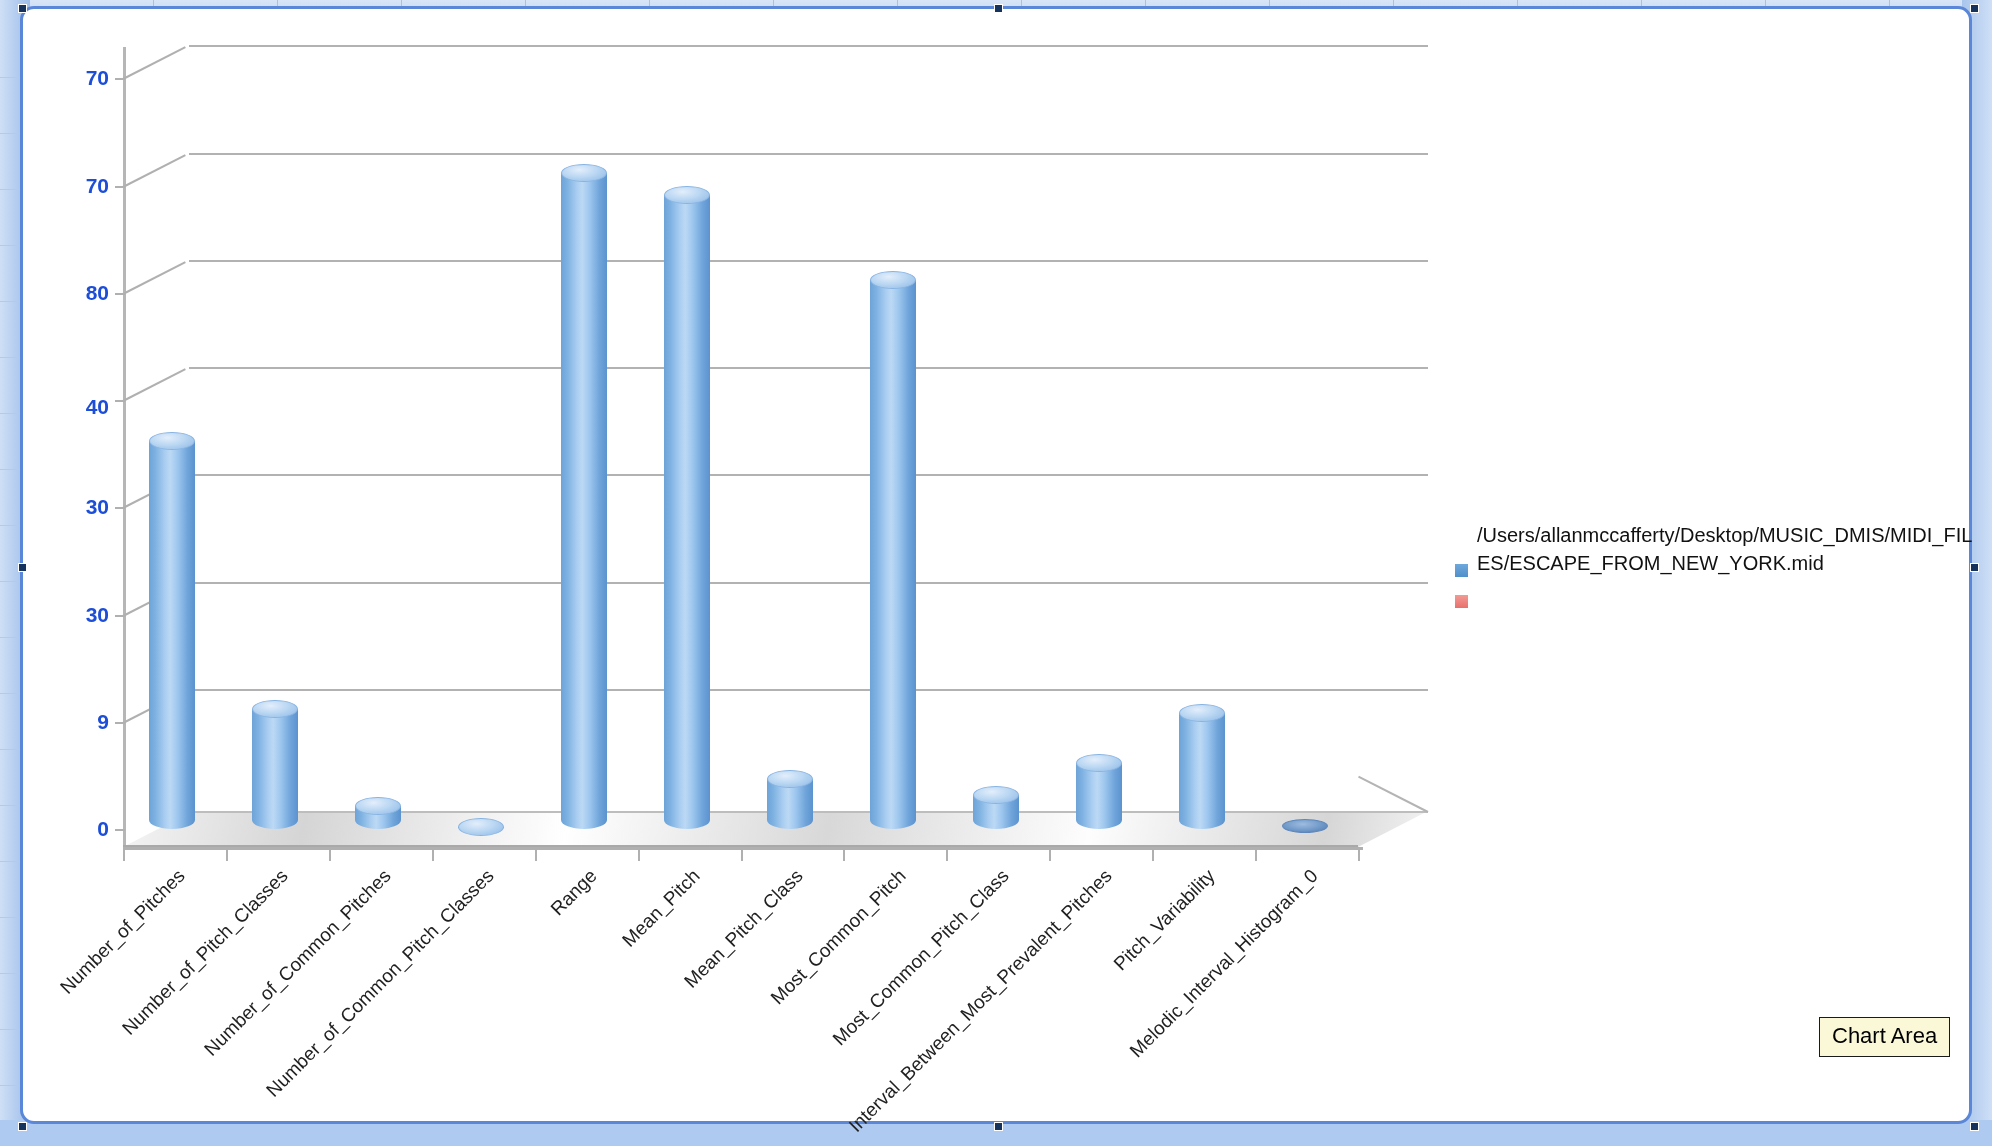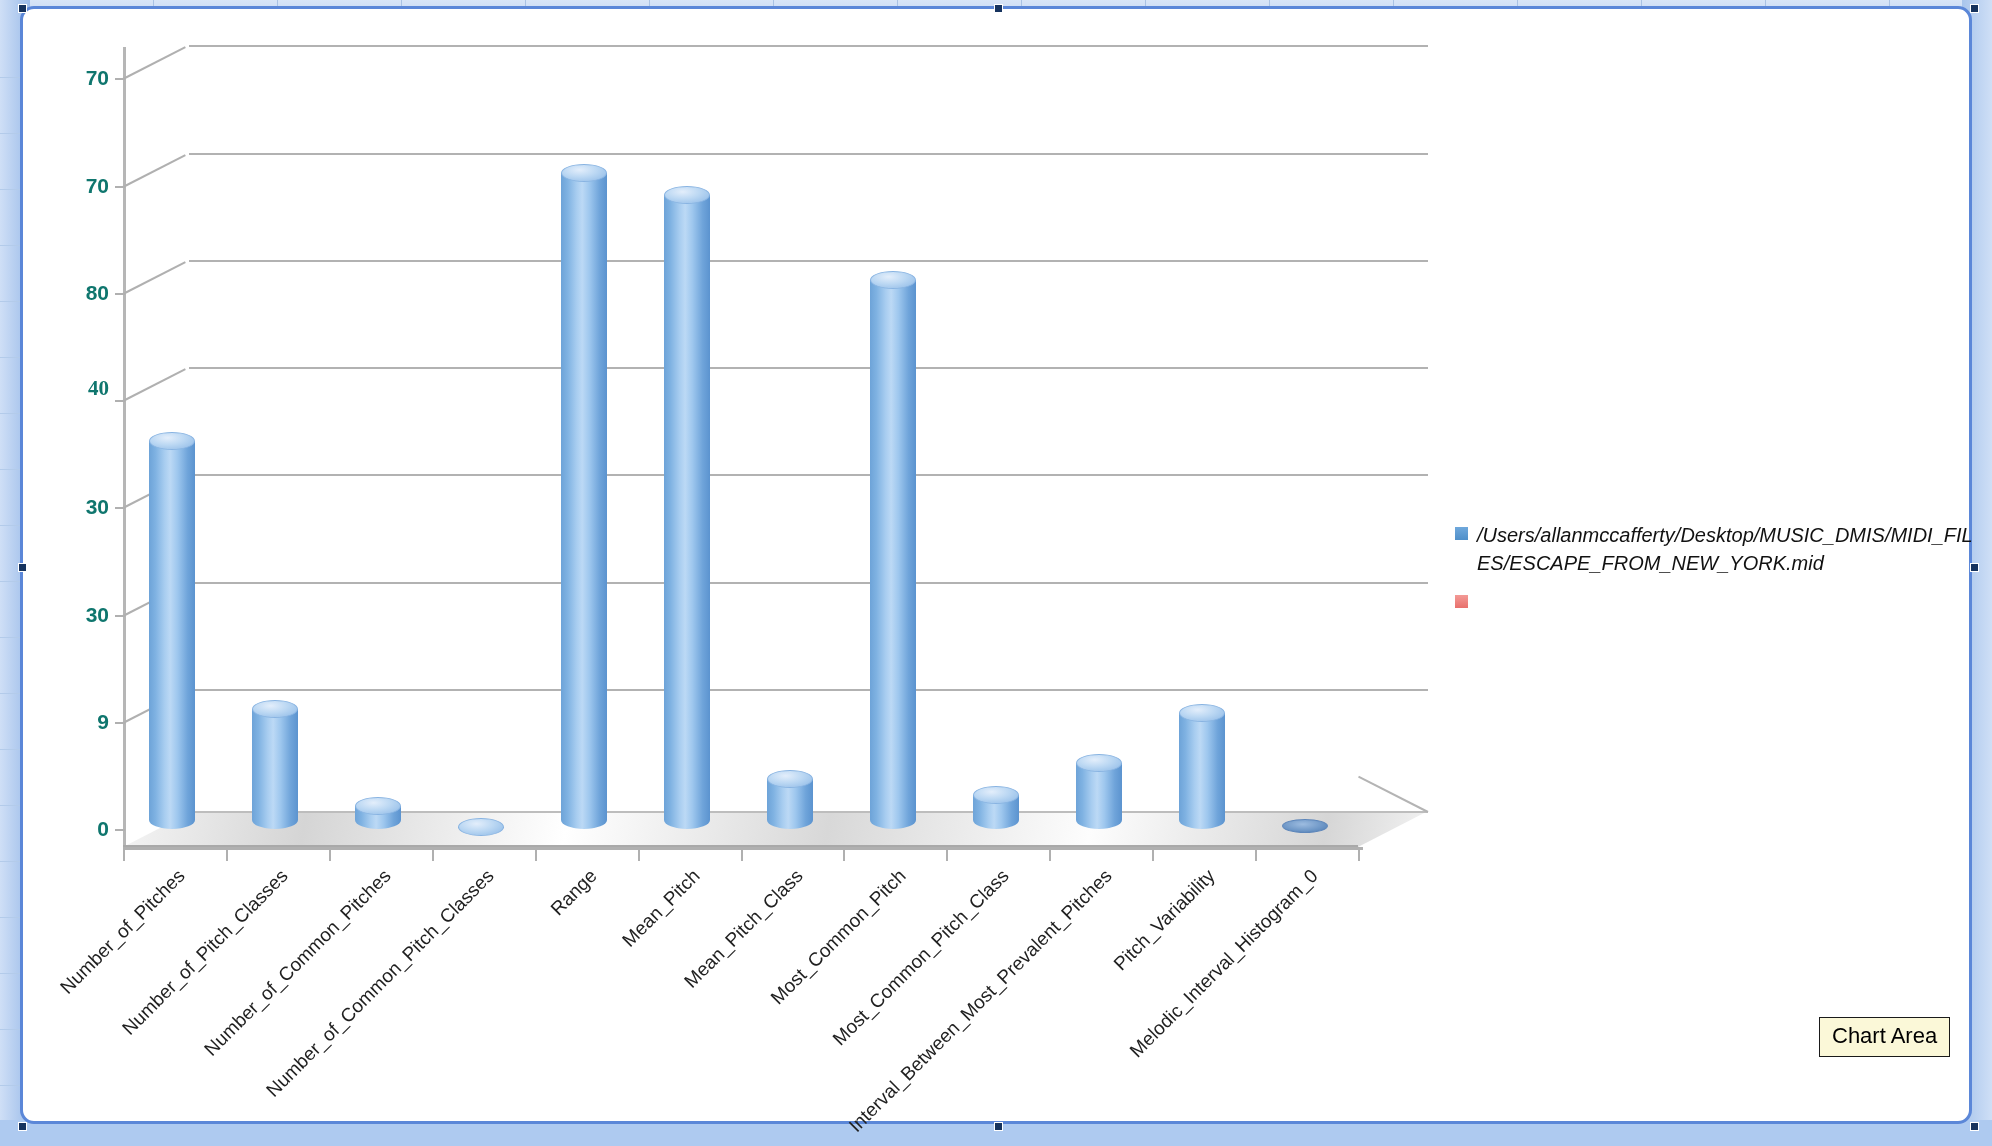--- a/index.html
+++ b/index.html
@@ -86,21 +86,21 @@
     border-left: 3px solid #b6b6b6;
   }
   .ytick {
     position: absolute; left: -8px; width: 10px; height: 0;
     border-top: 2px solid #b0b0b0;
   }
   .ylabel {
     position: absolute;
     right: 100%; margin-right: 14px;
     transform: translateY(-50%);
-    font-size: 21px; font-weight: bold; color: #0f766e;
+    font-size: 21px; font-weight: bold; color: #1d4ed8;
     white-space: nowrap;
   }
 
   
   #floor {
     position: absolute;
     left: 0; bottom: 0;
     width: 1305px; height: 36px;
   }
   #floor .slab {
@@ -174,21 +174,21 @@
     direction: ltr;
   }
   .xlabel span { display: inline-block; transform: translateX(-100%) translateY(0); }
 
   
   #legend {
     position: absolute;
     left: 1432px; top: 512px;
     width: 520px;
   }
-  #legend .entry { display: flex; align-items: flex-start; margin-bottom: 12px; font-style: italic; }
+  #legend .entry { display: flex; align-items: flex-end; margin-bottom: 12px; }
   #legend .swatch {
     flex: 0 0 auto;
     width: 13px; height: 13px;
     margin-top: 6px; margin-right: 9px;
   }
   #legend .swatch.blue { background: linear-gradient(180deg,#6fa8dc 0%,#4f8fc9 100%); }
   #legend .swatch.red  { background: linear-gradient(180deg,#f39a96 0%,#e8706c 100%); }
   #legend .ltext {
     font-size: 20px; line-height: 28px; color: #111111;
     word-break: break-all;
@@ -271,21 +271,21 @@
             <div class="gridline" style="top: 641.778px;"></div>
             <div class="ytick" style="top: 567.556px;"></div>
             <div class="ylabel" style="top: 567.556px;">30</div>
             <div class="grid-riser" style="left: 0px; top: 567.556px;"></div>
             <div class="gridline" style="top: 534.556px;"></div>
             <div class="ytick" style="top: 460.333px;"></div>
             <div class="ylabel" style="top: 460.333px;">30</div>
             <div class="grid-riser" style="left: 0px; top: 460.333px;"></div>
             <div class="gridline" style="top: 427.333px;"></div>
             <div class="ytick" style="top: 353.111px;"></div>
-            <div class="ylabel" style="top: 341px; font-family: Liberation Serif, serif;">40</div>
+            <div class="ylabel" style="top: 360px;">40</div>
             <div class="grid-riser" style="left: 0px; top: 353.111px;"></div>
             <div class="gridline" style="top: 320.111px;"></div>
             <div class="ytick" style="top: 245.889px;"></div>
             <div class="ylabel" style="top: 245.889px;">80</div>
             <div class="grid-riser" style="left: 0px; top: 245.889px;"></div>
             <div class="gridline" style="top: 212.889px;"></div>
             <div class="ytick" style="top: 138.667px;"></div>
             <div class="ylabel" style="top: 138.667px;">70</div>
             <div class="grid-riser" style="left: 0px; top: 138.667px;"></div>
             <div class="gridline" style="top: 105.667px;"></div>

